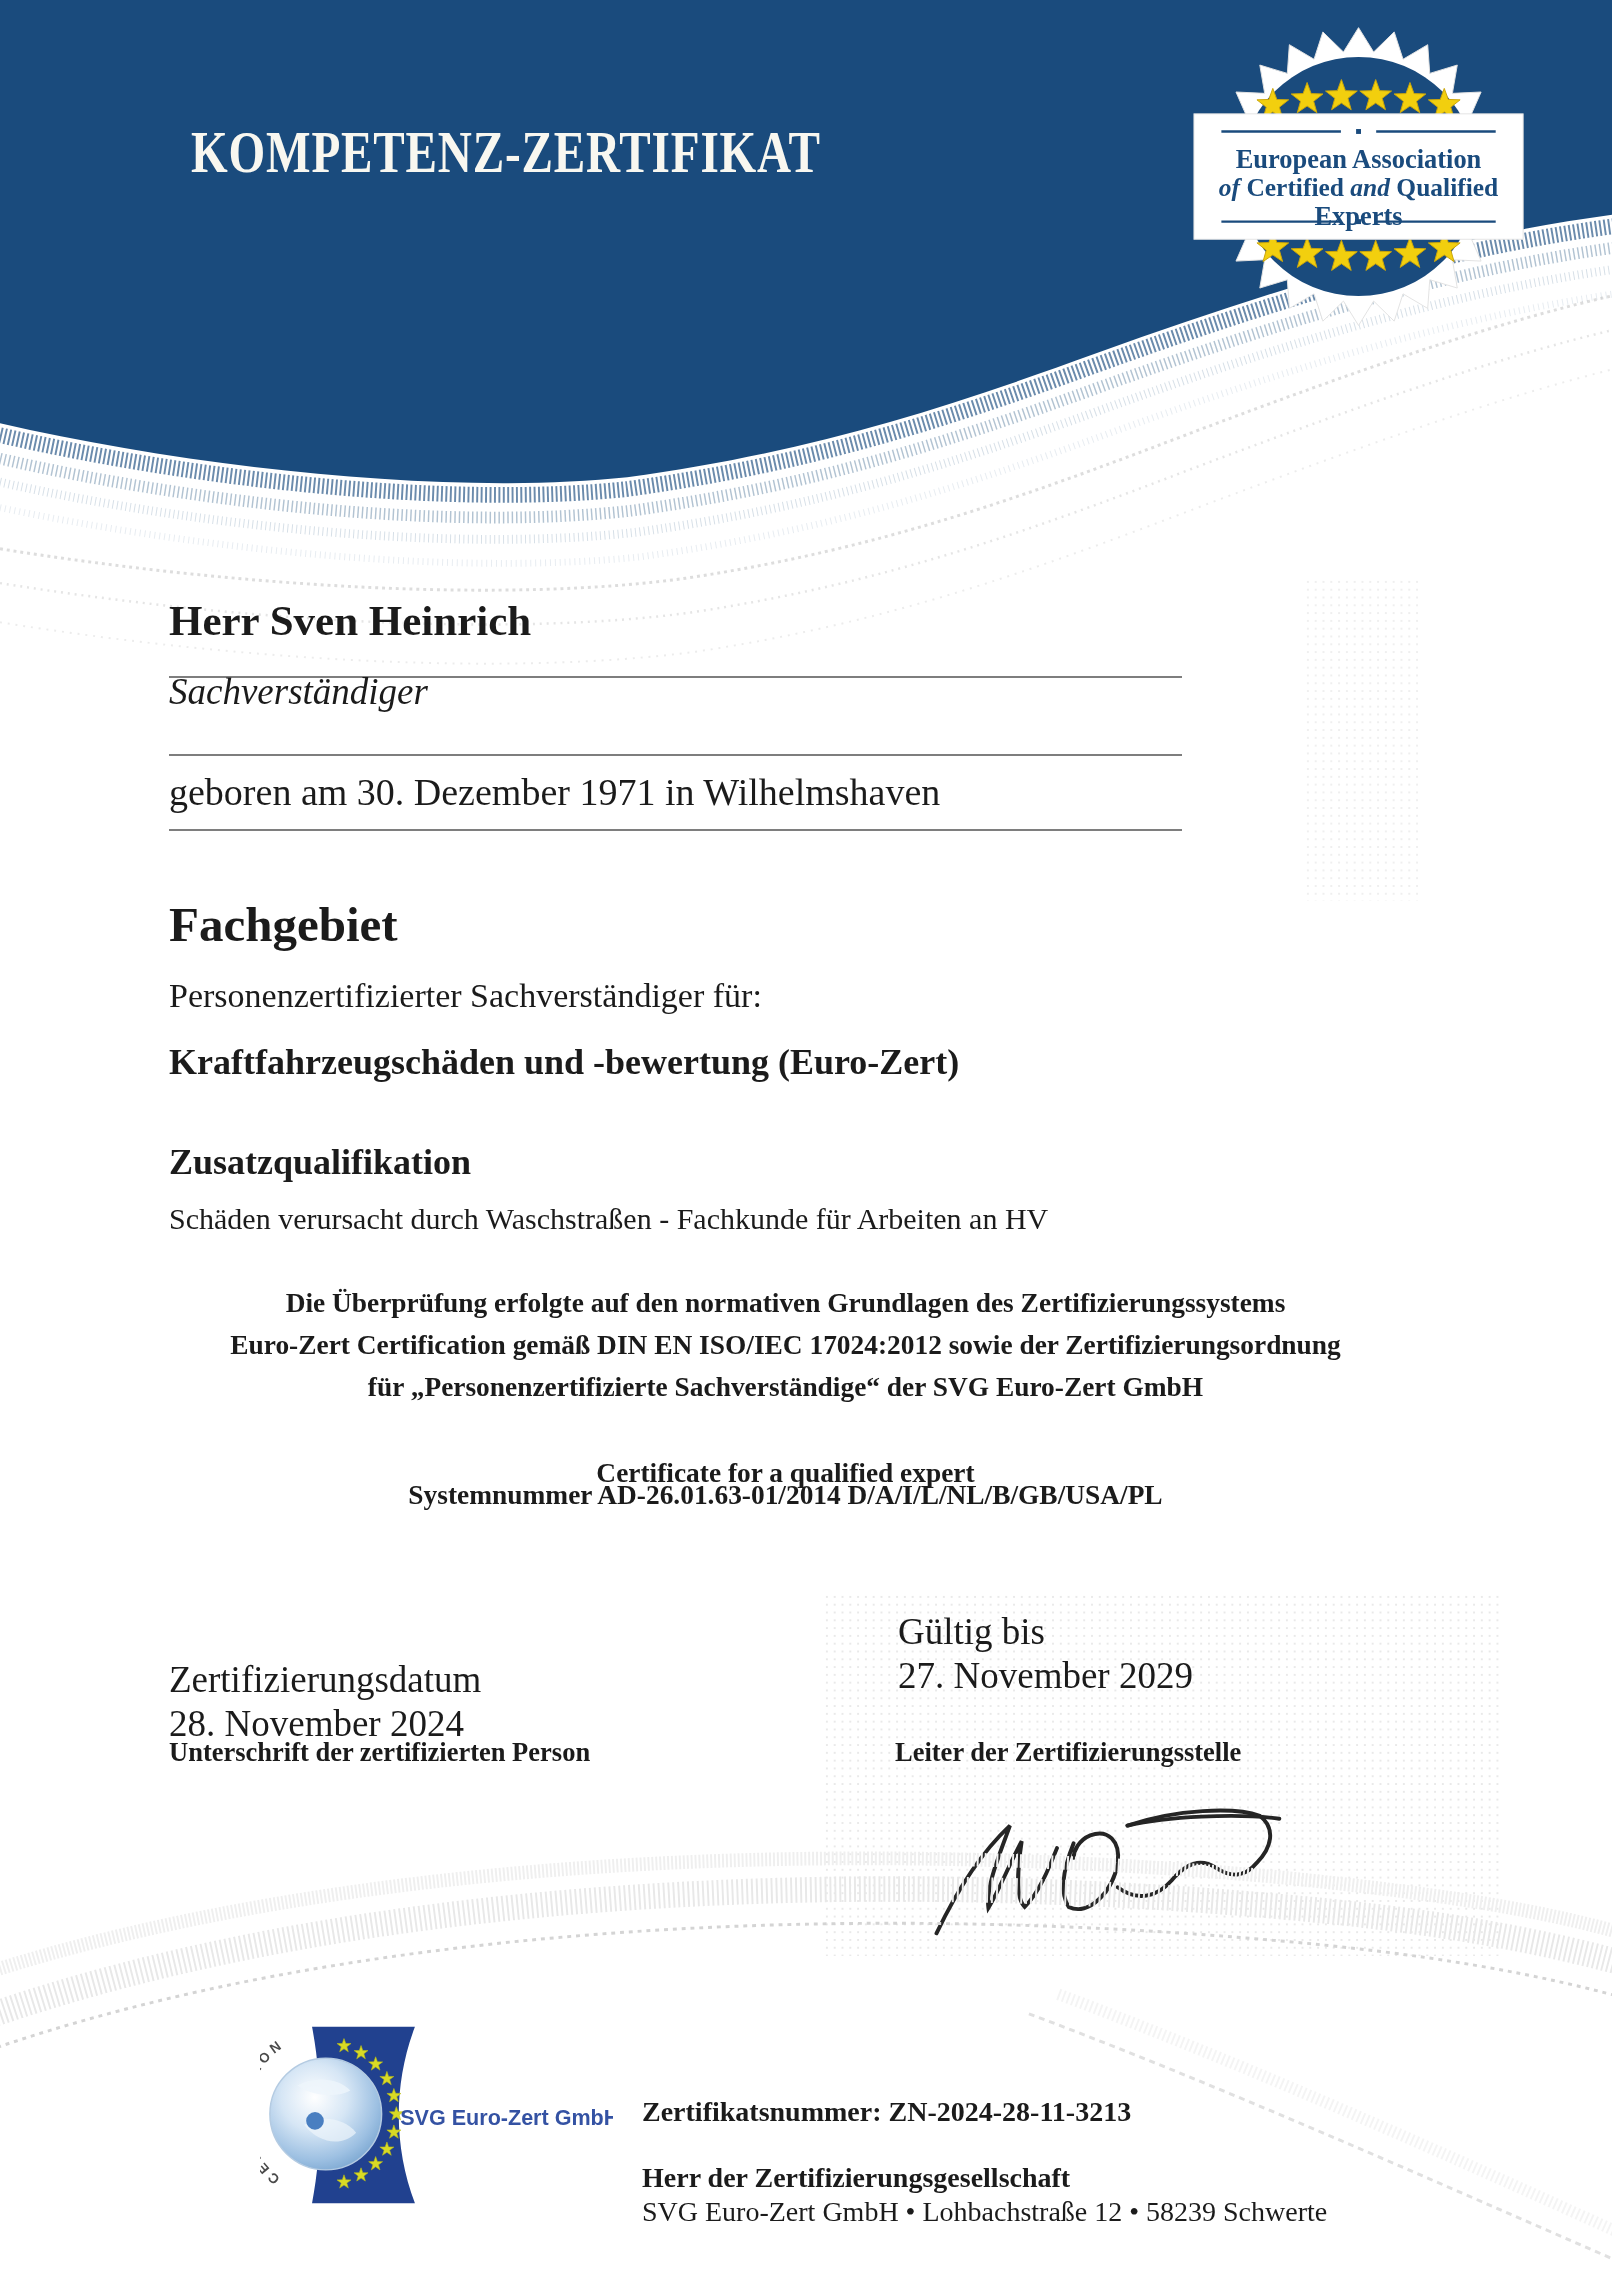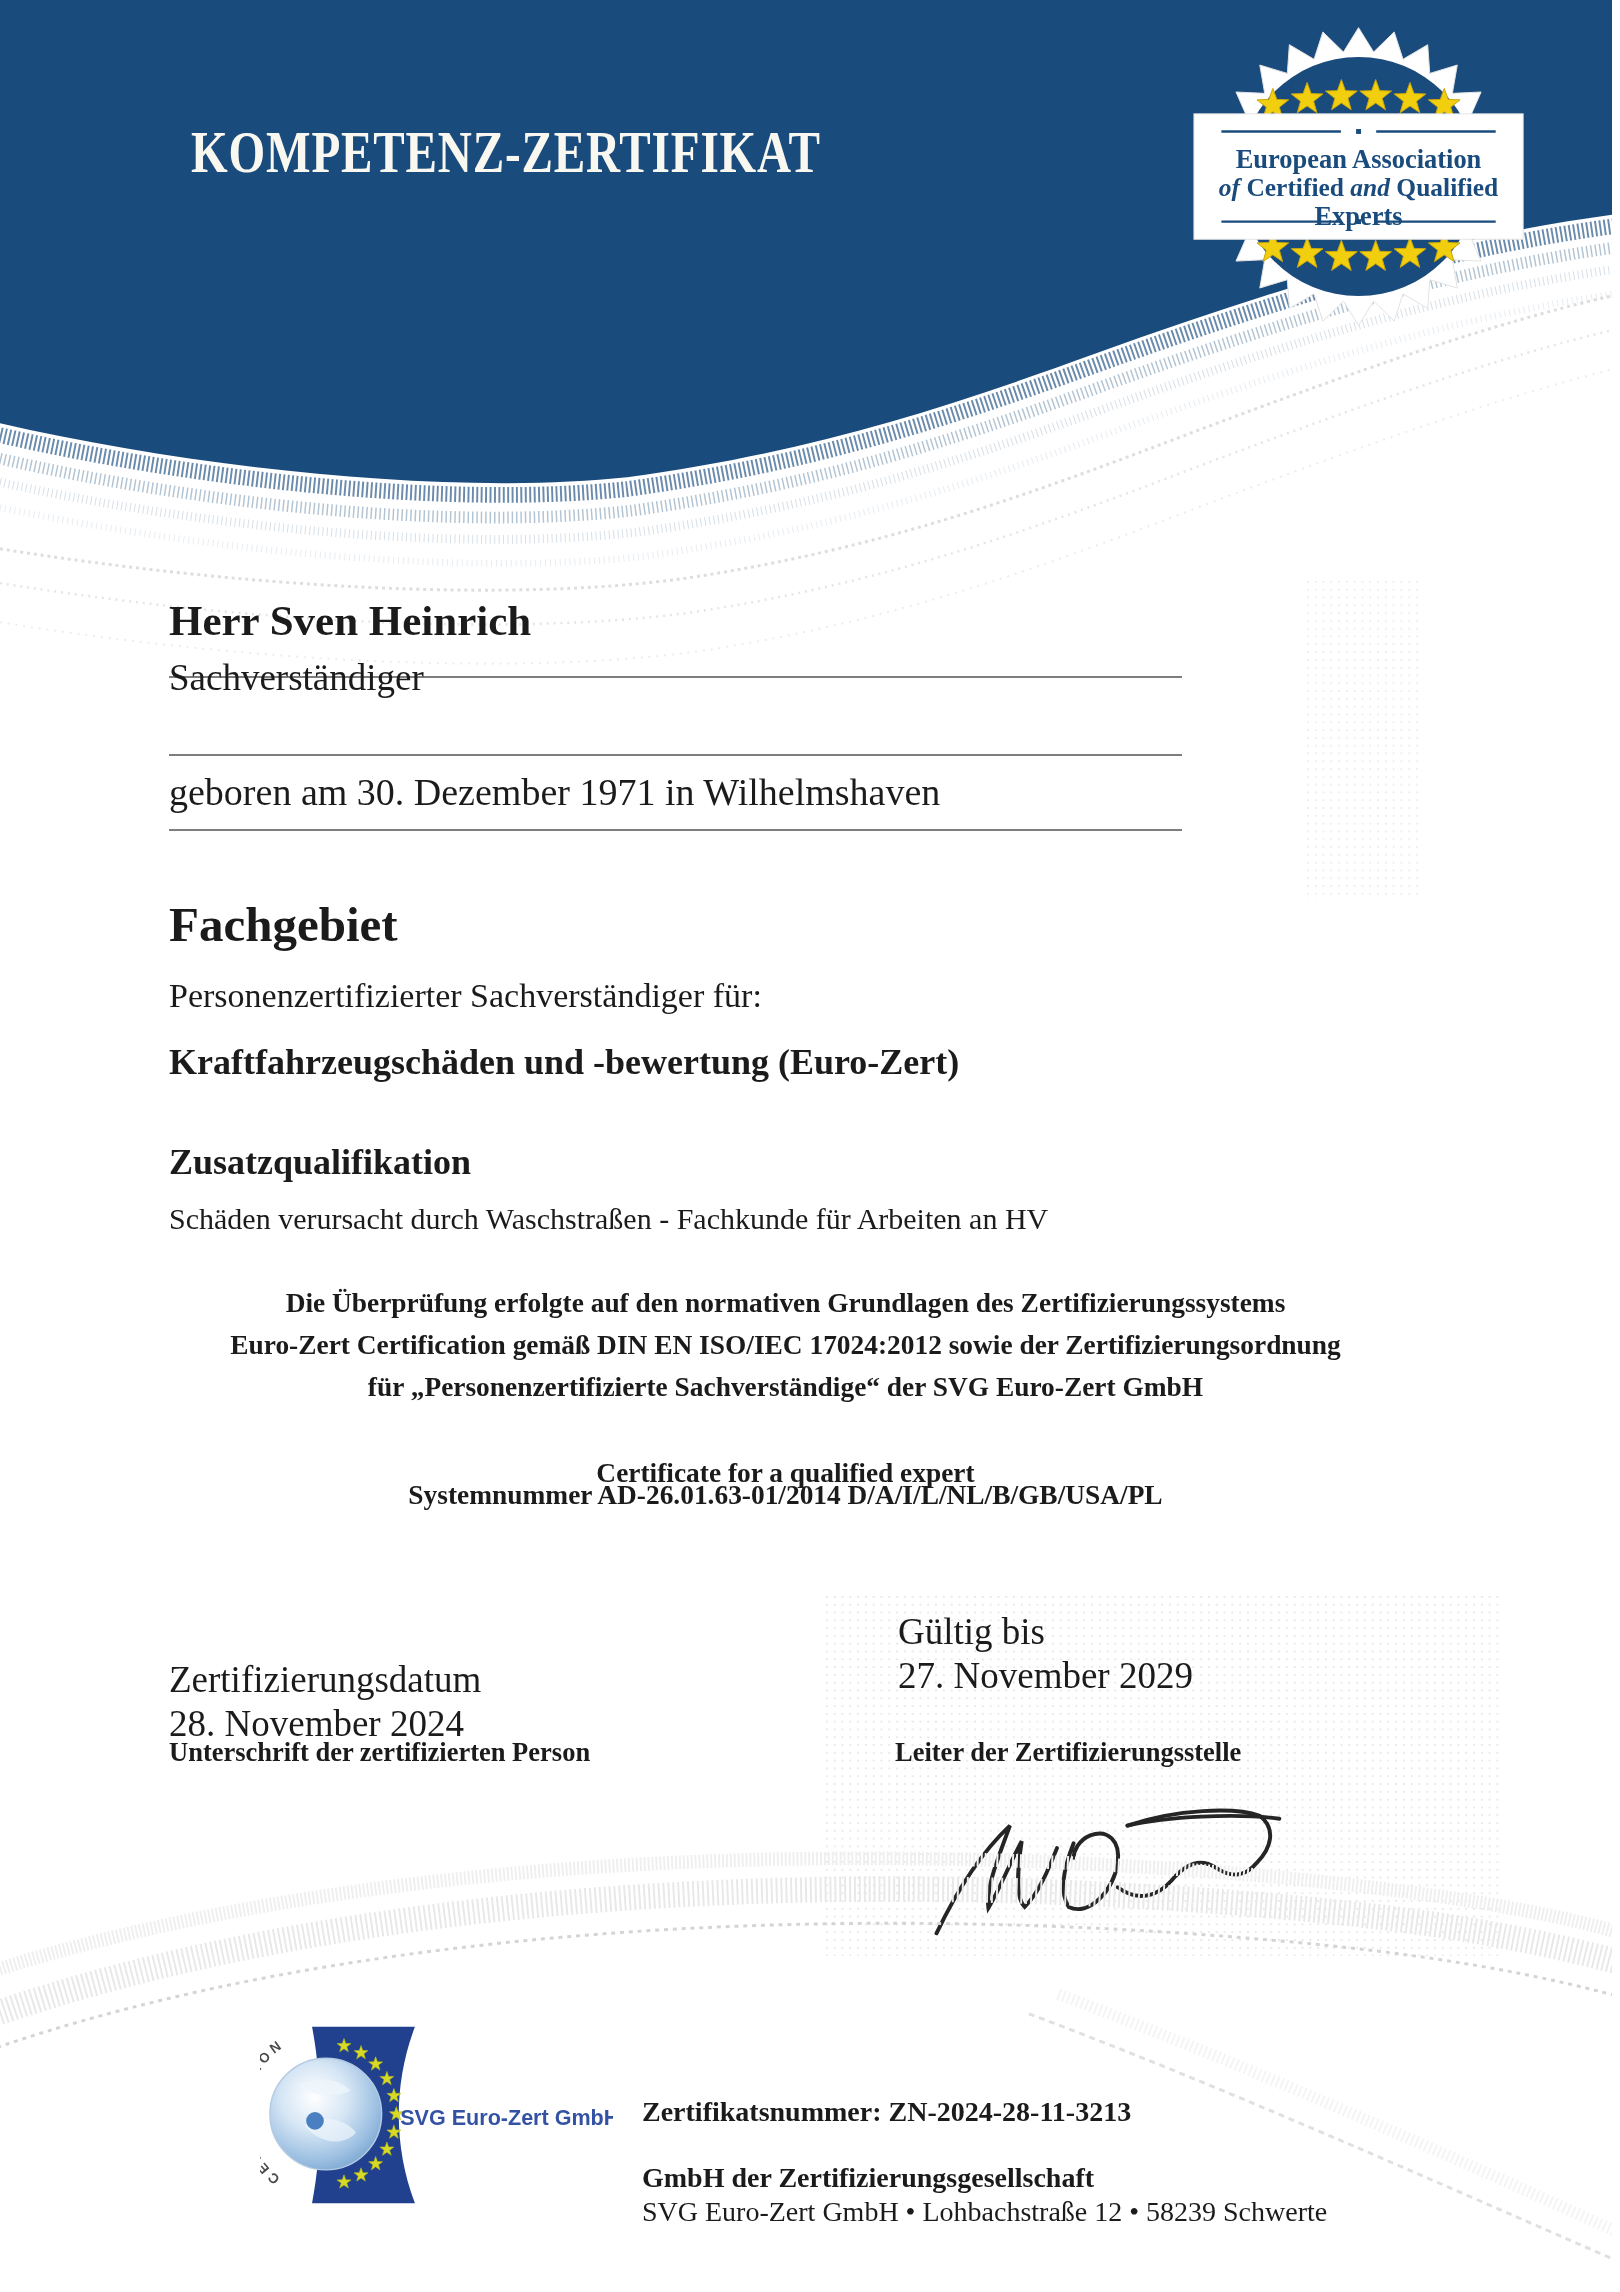--- a/index.html
+++ b/index.html
@@ -87,21 +87,21 @@
       <line class="band-rule" x1="201" y1="216" x2="323" y2="216"></line>
       <rect class="band-dot" x="180.5" y="213.5" width="5" height="5"></rect>
     </g>
     <text class="band-text" x="183" y="161" font-size="27">European Association</text>
     <text class="band-text" x="183" y="190" font-size="26"><tspan class="band-italic">of</tspan><tspan> Certified </tspan><tspan class="band-italic">and</tspan><tspan> Qualified</tspan></text>
     <text class="band-text" x="183" y="219" font-size="27">Experts</text>
   </svg>
 
   <div class="t bold" style="top:596px;font-size:43px;">Herr Sven Heinrich</div>
   <div class="line" style="top:676px;"></div>
-  <div class="t" style="top:656px;font-size:37px;">Sachverständiger</div>
+  <div class="t" style="top:670px;font-size:37px;font-style:italic;">Sachverständiger</div>
   <div class="line" style="top:754px;"></div>
   <div class="t" style="top:770px;font-size:38px;">geboren am 30. Dezember 1971 in Wilhelmshaven</div>
   <div class="line" style="top:829px;"></div>
 
   <div class="t bold" style="top:896px;font-size:49px;">Fachgebiet</div>
   <div class="t" style="top:977px;font-size:34px;">Personenzertifizierter Sachverständiger für:</div>
   <div class="t bold" style="top:1041px;font-size:36px;">Kraftfahrzeugschäden und -bewertung (Euro-Zert)</div>
   <div class="t bold" style="top:1141px;font-size:36px;">Zusatzqualifikation</div>
   <div class="t" style="top:1202px;font-size:30px;">Schäden verursacht durch Waschstraßen - Fachkunde für Arbeiten an HV</div>
 
@@ -168,17 +168,17 @@
         <polygon points="117.9,142.4 119.7,147.5 125.0,147.6 120.8,150.8 122.3,156.0 117.9,152.9 113.5,156.0 115.1,150.8 110.8,147.6 116.1,147.5" class="logo-star"></polygon>
         <polygon points="103.0,153.9 104.8,158.9 110.1,159.0 105.9,162.3 107.4,167.4 103.0,164.4 98.6,167.4 100.1,162.3 95.9,159.0 101.2,158.9" class="logo-star"></polygon>
         <polygon points="85.6,161.0 87.4,166.1 92.8,166.2 88.5,169.5 90.0,174.6 85.6,171.5 81.2,174.6 82.8,169.5 78.5,166.2 83.9,166.1" class="logo-star"></polygon>
       </g>
     <path id="certArc" d="M21,164 A80,80 0 0 1 113,33" fill="none"></path>
     <text class="arc-text"><textPath href="#certArc">CERTIFICATION</textPath></text>
     <text class="logo-name" x="143" y="110">SVG Euro-Zert GmbH</text>
   </svg>
 
   <div class="ftxt" style="top:2096px;font-weight:600;"><span>Zertifikatsnummer:</span> <span>ZN-2024-28-11-3213</span></div>
-  <div class="ftxt bold" style="top:2162px;">GmbH der Zertifizierungsgesellschaft</div>
+  <div class="ftxt bold" style="top:2162px;">Herr der Zertifizierungsgesellschaft</div>
   <div class="ftxt" style="top:2196px;">SVG Euro-Zert GmbH • Lohbachstraße 12 • 58239 Schwerte</div>
 
 </div>
 
 
 </body></html>

